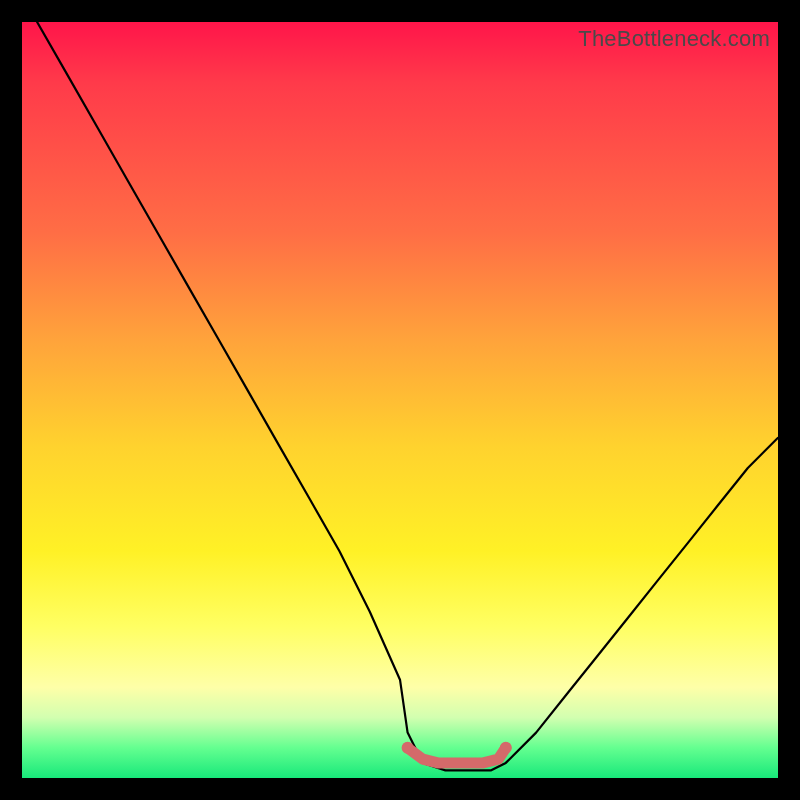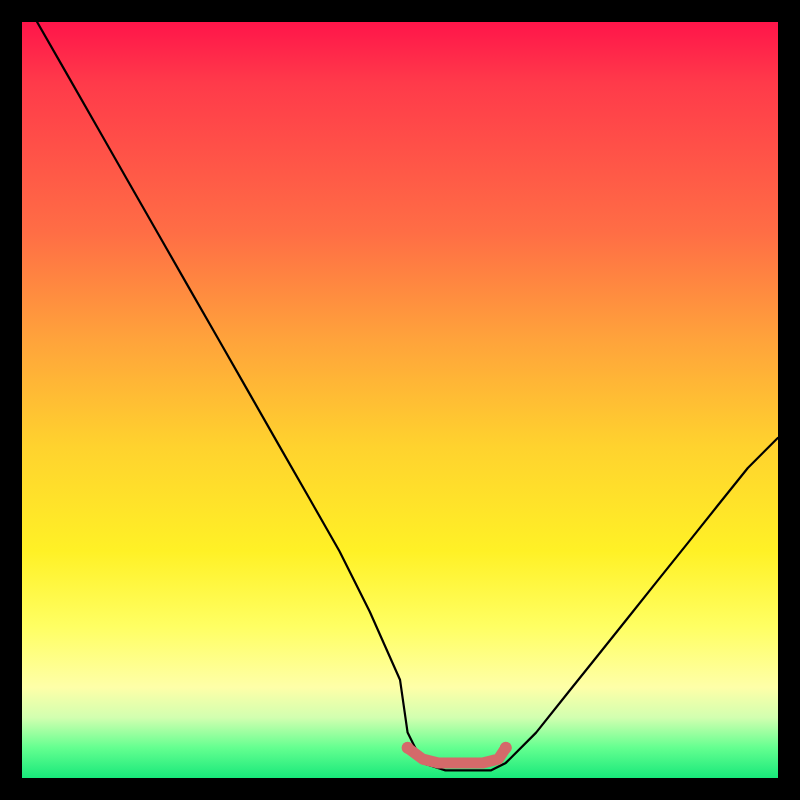--- a/index.html
+++ b/index.html
@@ -57,20 +57,21 @@
     height: 756px;
     z-index: 3;
   }
 </style>
 </head>
 <body>
 
 <div class="frame">
   <div class="plot">
 
+    <div class="watermark">TheBottleneck.com</div>
 
     <svg class="curve" viewBox="0 0 756 756" preserveAspectRatio="none">
       <path id="main-curve" fill="none" stroke="#000000" stroke-width="2.2" stroke-linecap="round" stroke-linejoin="round" d="M15.1 0.0 L45.4 52.9 L75.6 105.8 L105.8 158.8 L136.1 211.7 L166.3 264.6 L196.6 317.5 L226.8 370.4 L257.0 423.4 L287.3 476.3 L317.5 529.2 L347.8 589.7 L378.0 657.7 L385.6 710.6 L400.7 740.9 L423.4 748.4 L446.0 748.4 L468.7 748.4 L483.8 740.9 L514.1 710.6 L544.3 672.8 L574.6 635.0 L604.8 597.2 L635.0 559.4 L665.3 521.6 L695.5 483.8 L725.8 446.0 L756.0 415.8"></path>
       <path id="band-curve" fill="none" stroke="#d46a6a" stroke-width="11" stroke-linecap="round" stroke-linejoin="round" d="M385.6 725.8 L400.7 737.1 L415.8 740.9 L430.9 740.9 L446.0 740.9 L461.2 740.9 L476.3 737.1 L483.8 725.8"></path>
       <circle id="band-dot-a" r="6" fill="#d46a6a" cx="385.6" cy="725.8"></circle>
       <circle id="band-dot-b" r="6" fill="#d46a6a" cx="483.8" cy="725.8"></circle>
     </svg>
 
   </div>
 </div>

